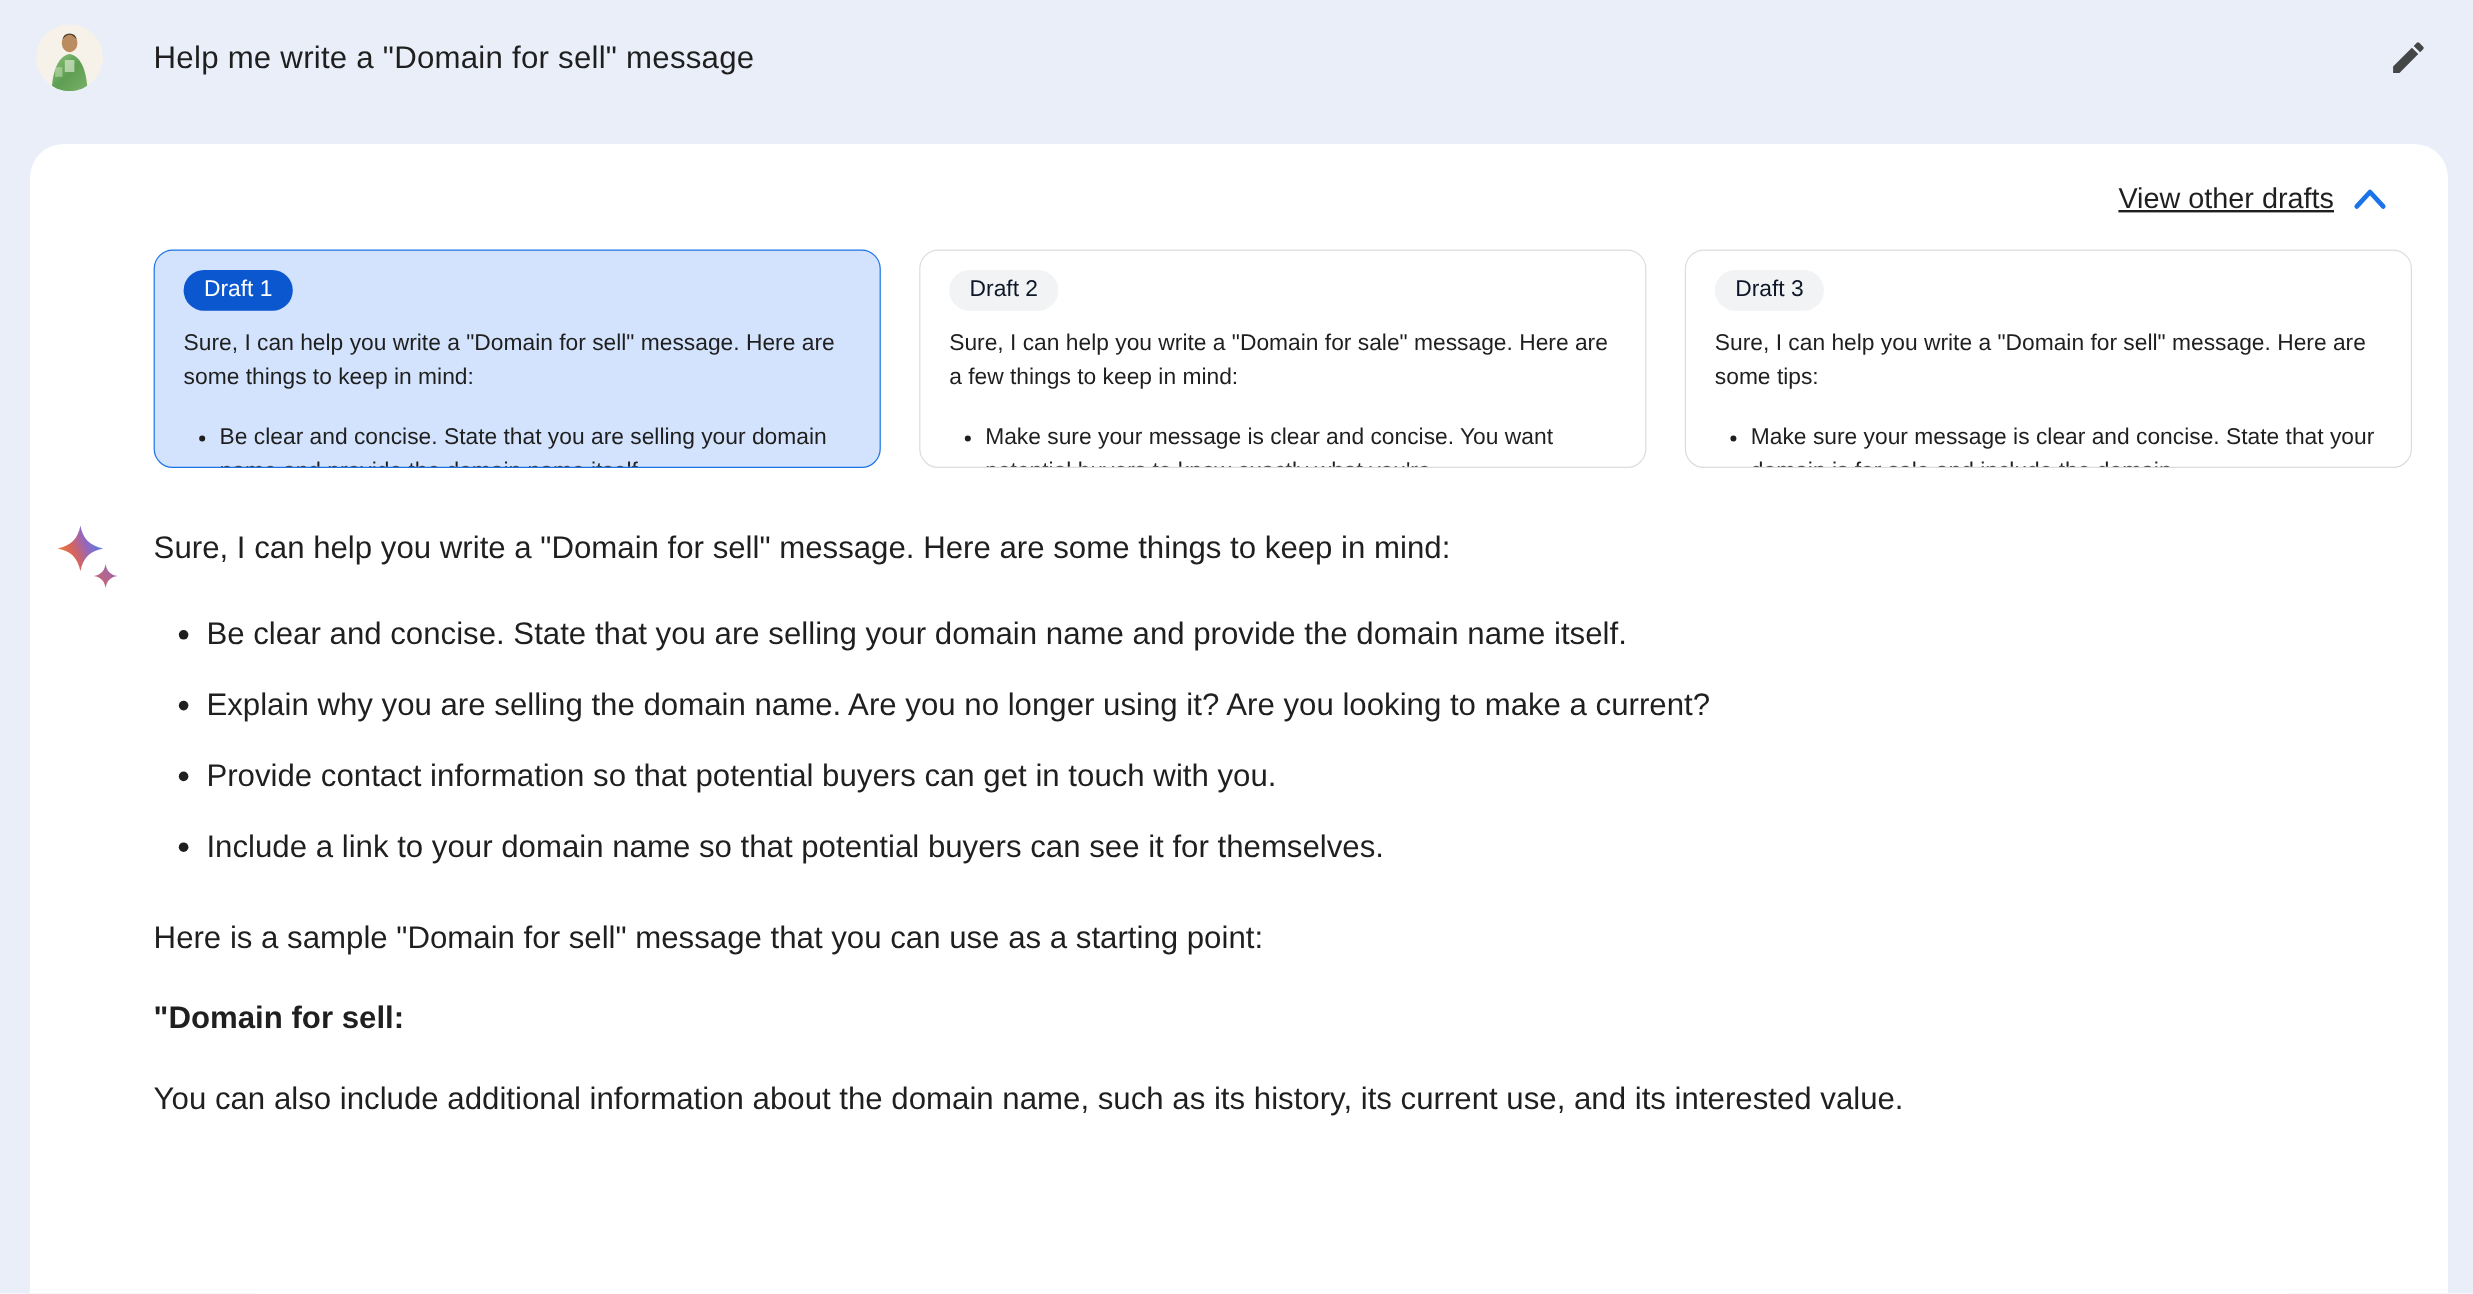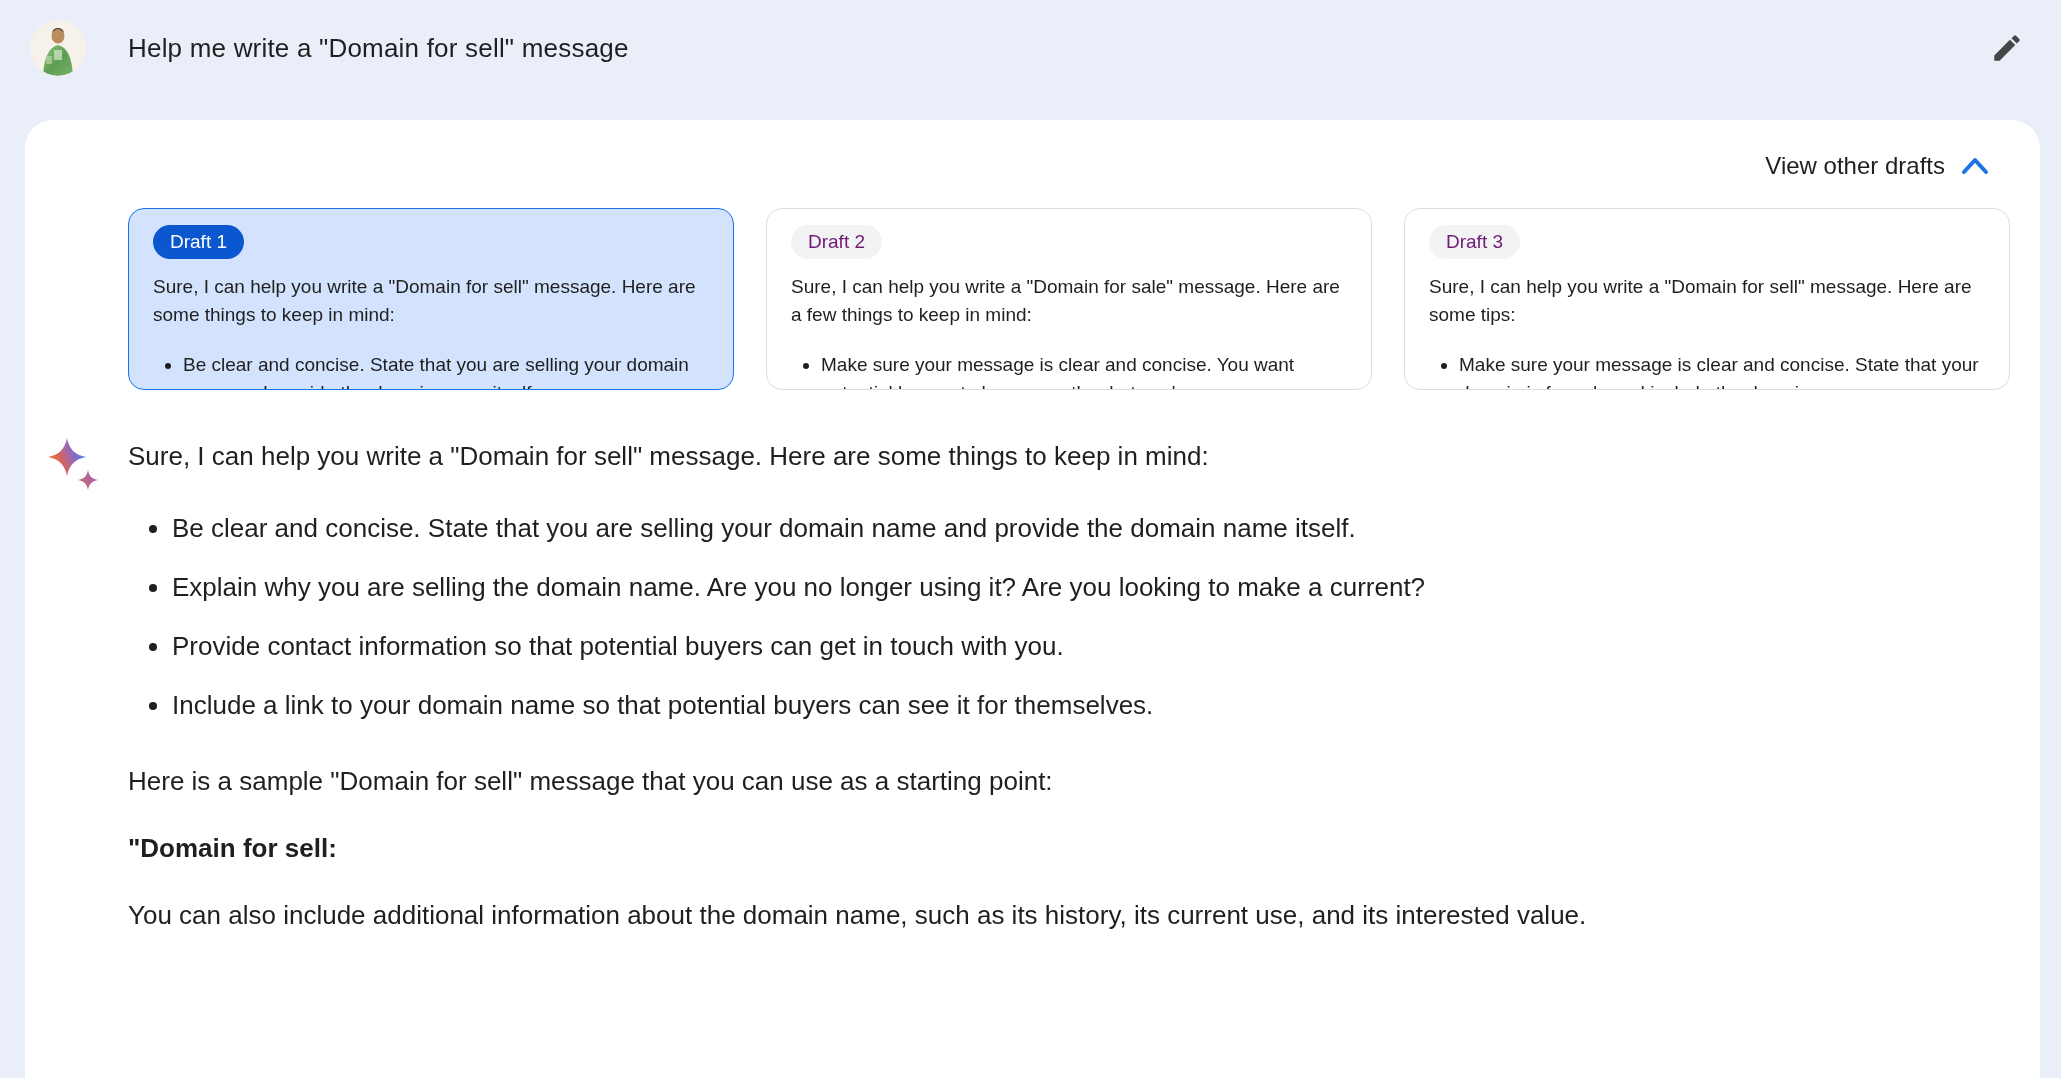--- a/index.html
+++ b/index.html
@@ -46,20 +46,21 @@
   }
 
   .drafts-toggle {
     display:flex;
     justify-content:flex-end;
     align-items:center;
     gap:15px;
     padding-right:50px;
     height:40px;
     cursor:pointer;
+    text-decoration:underline;
   }
   .drafts-toggle-label { font-size:24px; }
 
   .drafts-row {
     display:flex;
     gap:32px;
     margin:22px 30px 0 103px;
   }
   .draft-card {
     flex:1 1 0;
@@ -75,21 +76,21 @@
     background:#d3e3fd;
     border-color:#1a73e8;
   }
   .draft-pill {
     display:inline-block;
     padding:6px 17px;
     border-radius:18px;
     font-size:19px;
     font-weight:500;
     background:#f1f3f4;
-    color:#701a75;
+    color:#0f172a;
   }
   .draft-card.selected .draft-pill {
     background:#0b57d0;
     color:#ffffff;
   }
   .draft-text {
     margin-top:14px;
     font-size:19px;
     line-height:28px;
     color:#1f1f1f;

